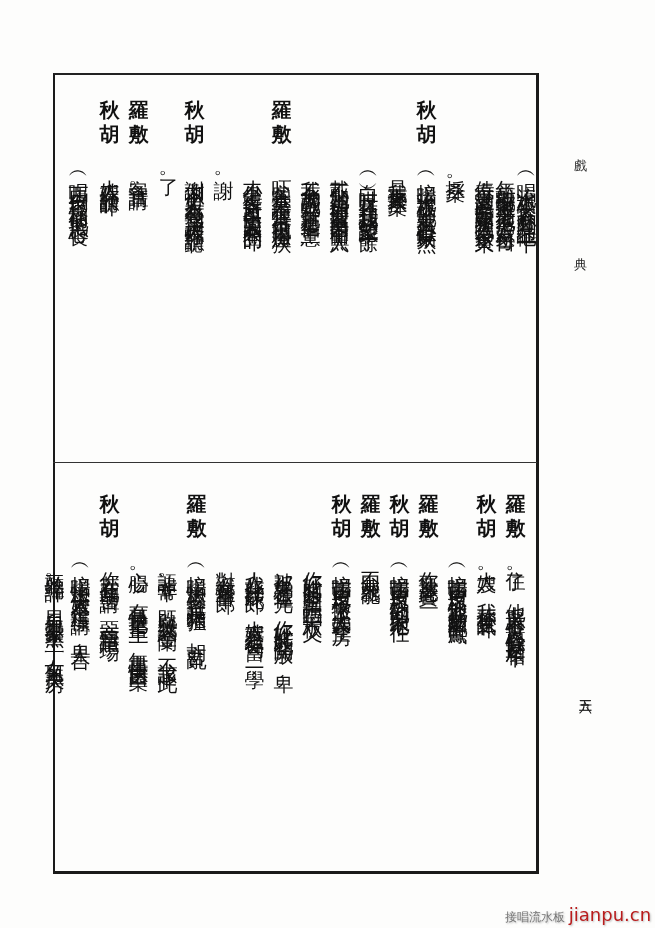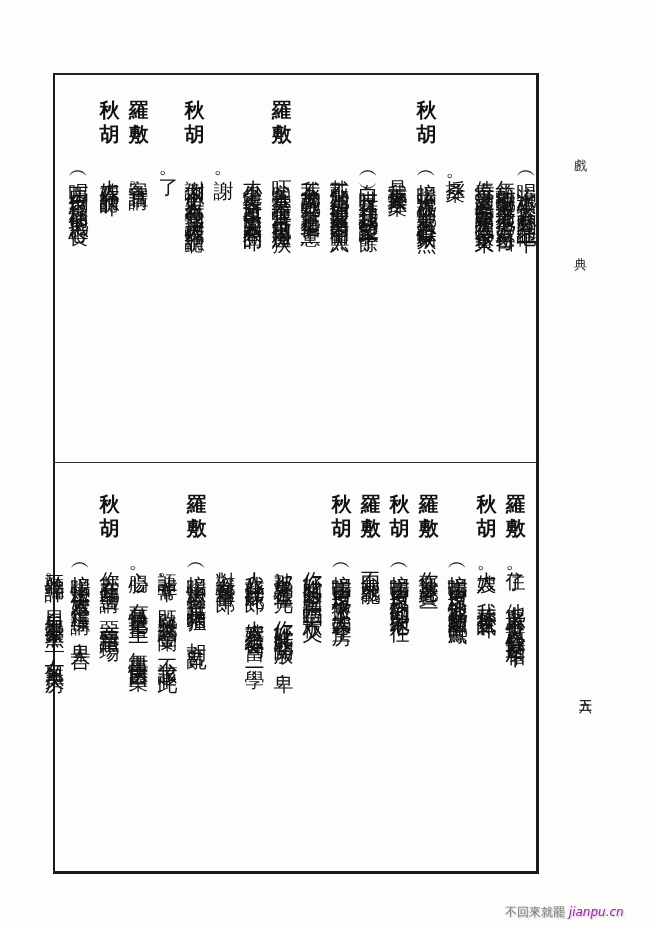--- a/index.html
+++ b/index.html
@@ -62,21 +62,21 @@
     color: #222;
   }
   .watermark {
     position: absolute;
     left: 505px; top: 904px;
     font-family: "DejaVu Sans", sans-serif;
     font-size: 12px;
     color: #777;
     text-shadow: 1px 1px 2px #bbb;
   }
-  .watermark .url { color: #a21caf; font-size: 12px; font-style: italic; }
+  .watermark .url { color: #b91c1c; font-size: 18px; }
 </style>
 </head>
 <body>
 
 <div class="frame"></div>
 <div class="divider"></div>
 
 <div class="runner" style="top:148px;">戲</div>
 <div class="runner" style="top:247px;">典</div>
 <div class="pagenum">五三六</div>
@@ -137,15 +137,15 @@
 <div class="col" style="left:157px; top:556px;">語非非常。既與我夫結金蘭。不該起下此</div>
 <div class="col" style="left:128px; top:556px;">心腸。有甚快把書呈上。無書快快出田桑</div>
 <div class="col" style="left:99px; top:556px;">你若在此胡言講。惡言惡語罵一場。</div>
 
 <div class="speaker" style="left:99px; top:478px;">秋胡</div>
 
 <div class="col" style="left:70px; top:556px;">（接唱快板）大嫂不是這樣講。卑人言</div>
 <div class="col" style="left:44px; top:556px;">來聽端詳。男兒無妻家無主。女兒無夫房</div>
 
 <div class="watermark">
-  <span>不回來就罷</span>
+  <span>接唱流水板</span>
   <span class="url">jianpu.cn</span>
 </div>
 
 </body></html>

